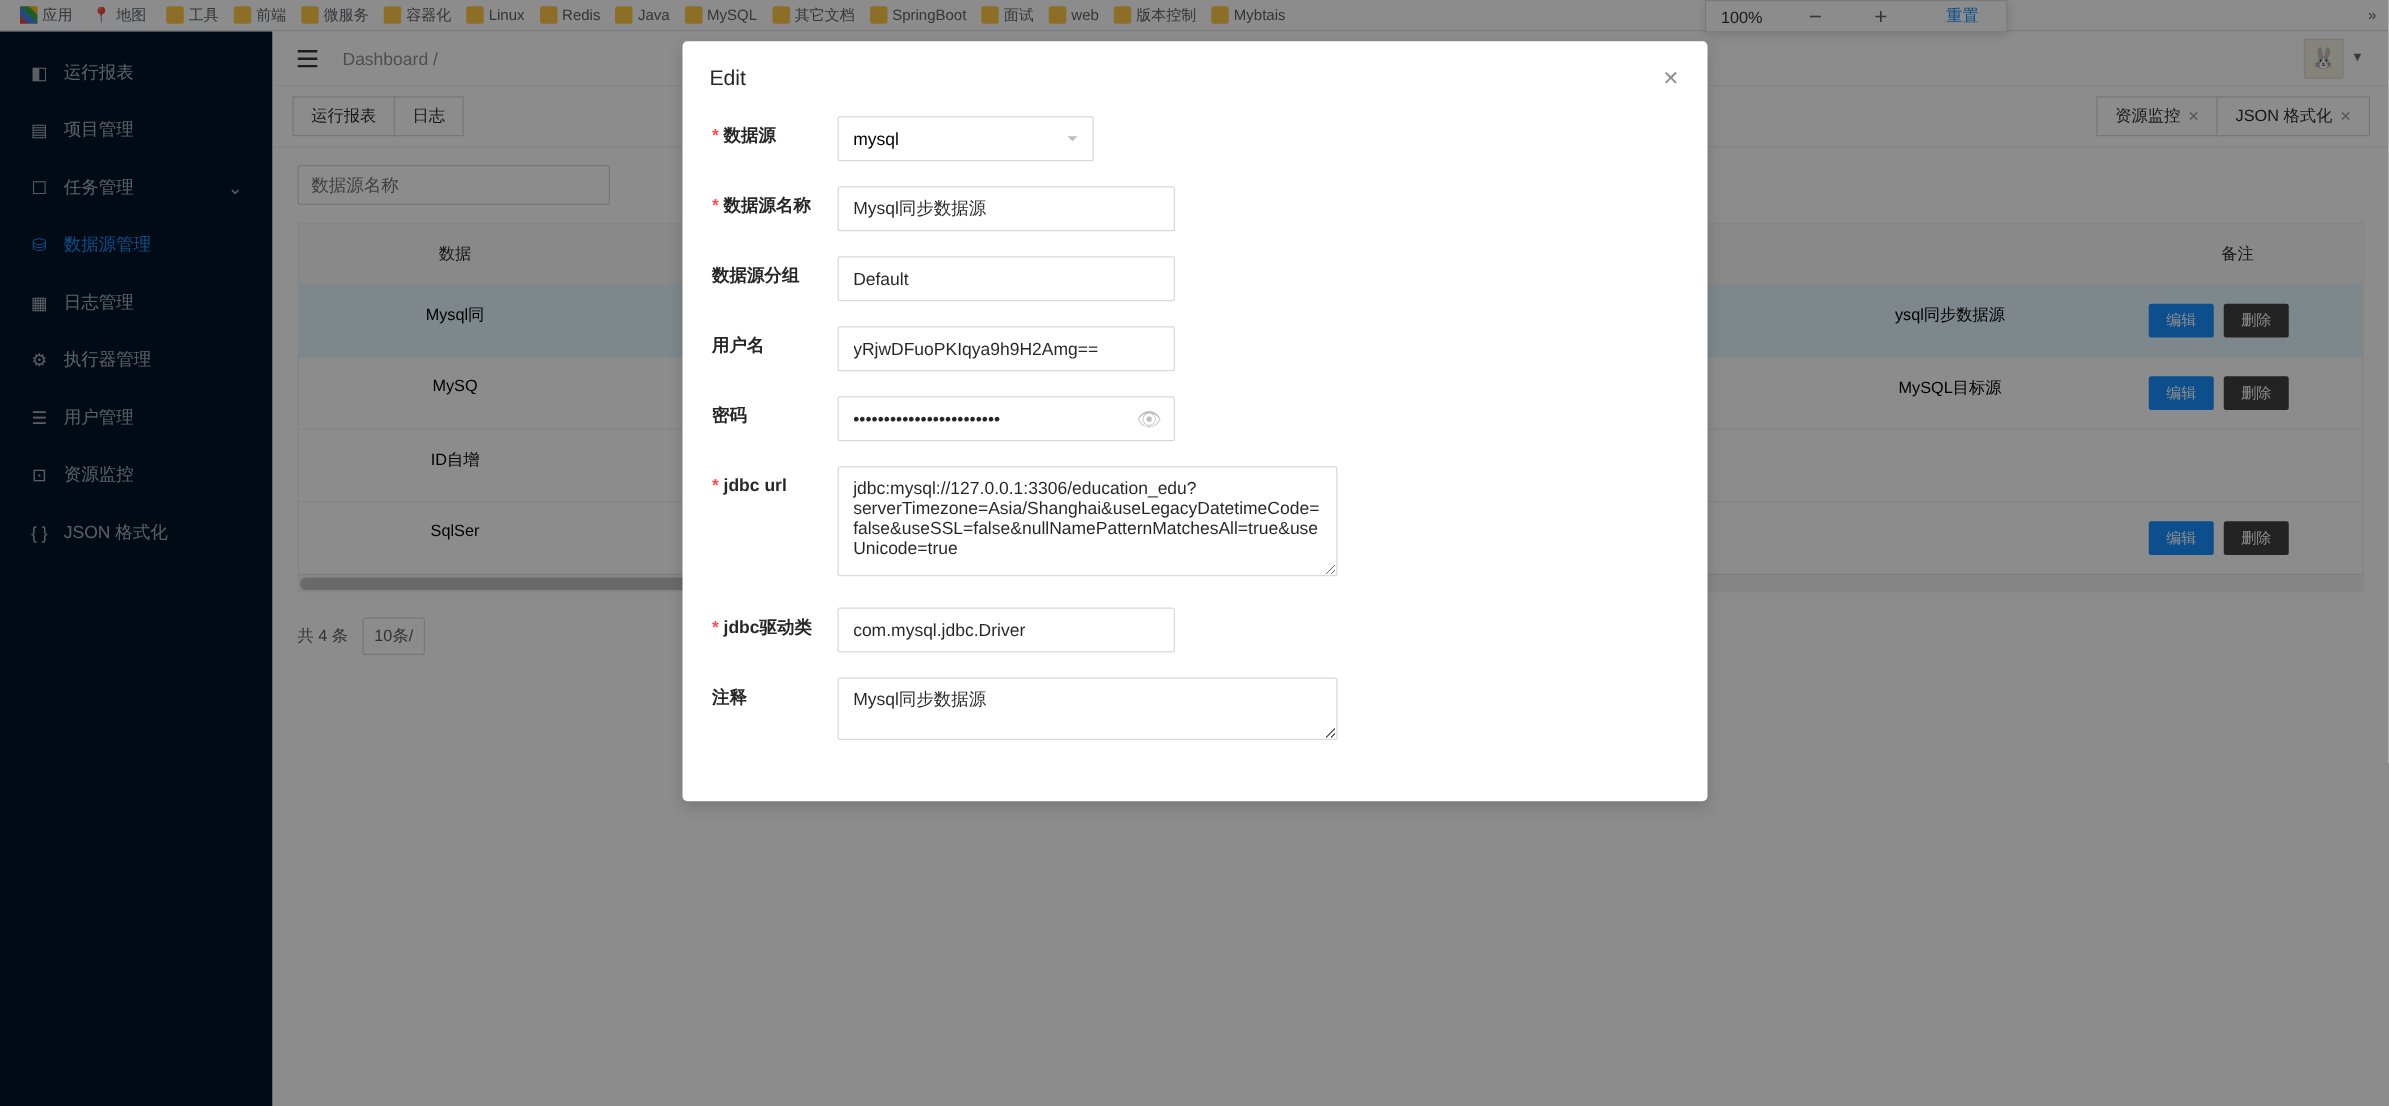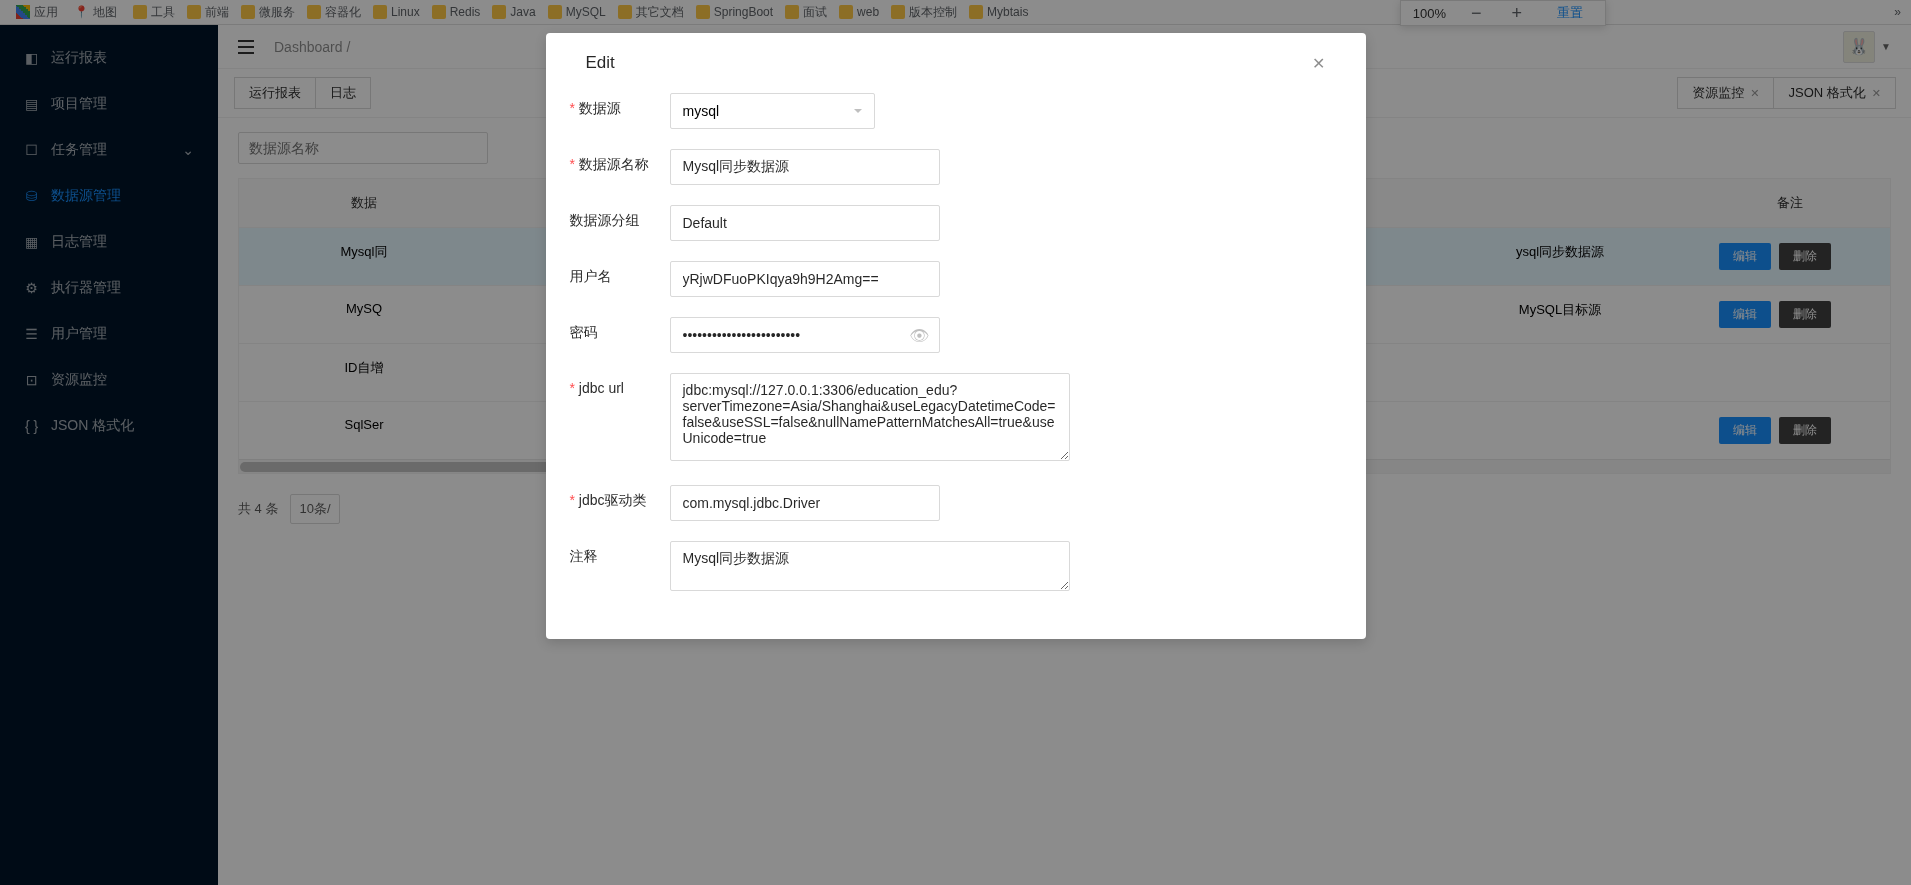--- a/index.html
+++ b/index.html
@@ -2,21 +2,21 @@
 <html><head>
 <meta charset="utf-8">
 <style>
 *{box-sizing:border-box;margin:0;padding:0;font-family:-apple-system,BlinkMacSystemFont,"Segoe UI","Microsoft YaHei",sans-serif;}
 body{width:1911px;height:885px;overflow:hidden;position:relative;background:#f0f2f5;}
 .bookmarks-bar{height:25px;background:#fff;display:flex;align-items:center;padding:0 10px;gap:4px;font-size:12px;color:#5f6368;border-bottom:1px solid #e0e0e0;position:relative;}
 .bookmark-item{display:flex;align-items:center;gap:4px;padding:2px 6px;cursor:pointer;white-space:nowrap;}
 .bookmark-folder-icon{width:14px;height:14px;background:#ffc846;border-radius:2px;}
 .apps-icon{width:14px;height:14px;display:inline-block;background:linear-gradient(45deg,#ea4335 25%,#4285f4 25% 50%,#34a853 50% 75%,#fbbc05 75%);}
 .map-pin{color:#ea4335;}
-.zoom-control{position:absolute;right:305px;top:0;display:flex;align-items:center;background:#fff;border:1px solid #ddd;padding:5px 12px;gap:20px;box-shadow:0 2px 8px rgba(0,0,0,0.15);z-index:50;height:26px;}
+.zoom-control{position:absolute;right:305px;top:0;display:flex;align-items:center;background:#fff;border:1px solid #ddd;padding:5px 12px;gap:32px;box-shadow:0 2px 8px rgba(0,0,0,0.15);z-index:50;height:26px;}
 .zoom-text{font-size:13px;color:#333;}
 .zoom-btn{cursor:pointer;font-size:18px;color:#5f6368;padding:0 5px;}
 .reset-btn{color:#1890ff;font-size:13px;cursor:pointer;padding:3px 10px;}
 .main-container{display:flex;height:calc(100% - 25px);}
 .sidebar{width:218px;background:#001529;color:rgba(255,255,255,0.65);padding-top:10px;}
 .sidebar-item{display:flex;align-items:center;padding:14px 24px;cursor:pointer;font-size:14px;gap:12px;}
 .sidebar-item.active{color:#1890ff;}
 .sidebar-item.has-sub{justify-content:flex-start;}
 .sidebar-item .chevron{margin-left:auto;}
 .sidebar-icon{width:15px;height:15px;display:inline-flex;align-items:center;justify-content:center;}
@@ -42,26 +42,26 @@
 .cell.c-op{width:230px;text-align:center;}
 .btn-sm{display:inline-block;padding:5px 14px;font-size:12px;border-radius:2px;cursor:pointer;color:#fff;}
 .btn-edit{background:#1890ff;}
 .btn-del{background:#404040;margin-left:8px;}
 .table-scroll{height:14px;background:#f5f5f5;border-top:1px solid #e8e8e8;position:relative;}
 .scroll-thumb{position:absolute;top:2px;height:10px;background:#c1c1c1;border-radius:5px;}
 .pagination{padding:20px;display:flex;align-items:center;font-size:13px;color:rgba(0,0,0,0.65);gap:12px;}
 .page-size-select{border:1px solid #d9d9d9;padding:5px 8px;border-radius:2px;font-size:13px;}
 .overlay{position:absolute;inset:0;background:rgba(0,0,0,0.45);z-index:100;}
 .modal{position:absolute;top:33px;left:50%;transform:translateX(-50%);width:820px;background:#fff;border-radius:4px;z-index:101;box-shadow:0 4px 12px rgba(0,0,0,0.15);}
-.modal-header{padding:20px 40px 10px;display:flex;align-items:center;}
+.modal-header{padding:20px 22px 10px;display:flex;align-items:center;}
 .modal-title{font-size:17px;color:rgba(0,0,0,0.85);font-weight:500;}
 .modal-close{margin-left:auto;cursor:pointer;color:rgba(0,0,0,0.45);font-size:16px;}
 .modal-body{padding:10px 24px 24px;}
 .form-row{display:flex;align-items:flex-start;margin-bottom:20px;}
-.form-label{width:100px;text-align:left;font-size:14px;color:rgba(0,0,0,0.85);padding-top:7px;}
+.form-label{width:100px;text-align:left;font-size:14px;color:rgba(0,0,0,0.85);padding-top:7px;font-weight:bold;}
 .required::before{content:"* ";color:#ff4d4f;}
 .form-control{flex:0 0 auto;}
 .sel{width:205px;height:36px;border:1px solid #d9d9d9;border-radius:2px;padding:0 30px 0 12px;font-size:14px;position:relative;display:flex;align-items:center;}
 .sel::after{content:"";position:absolute;right:12px;top:15px;border:4px solid transparent;border-top-color:#bfbfbf;}
 .inp{width:270px;height:36px;border:1px solid #d9d9d9;border-radius:2px;padding:0 12px;font-size:14px;color:rgba(0,0,0,0.85);}
 .inp-pw{position:relative;width:270px;}
 .eye-icon{position:absolute;right:10px;top:9px;color:#bfbfbf;cursor:pointer;}
 .ta{width:400px;min-height:88px;border:1px solid #d9d9d9;border-radius:2px;padding:8px 12px;font-size:14px;color:rgba(0,0,0,0.85);resize:vertical;font-family:inherit;}
 .ta.sm{min-height:50px;}
 svg{display:block;}

